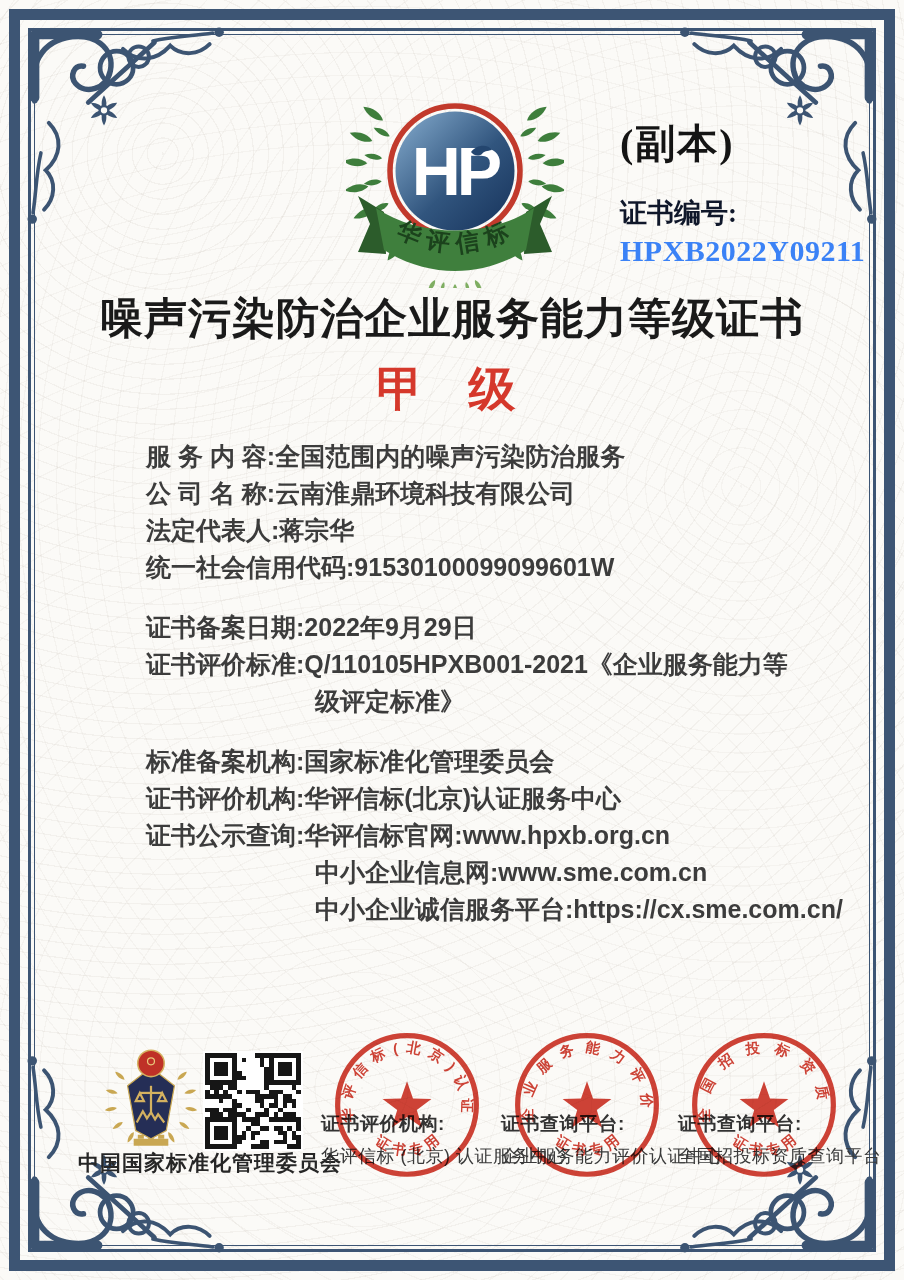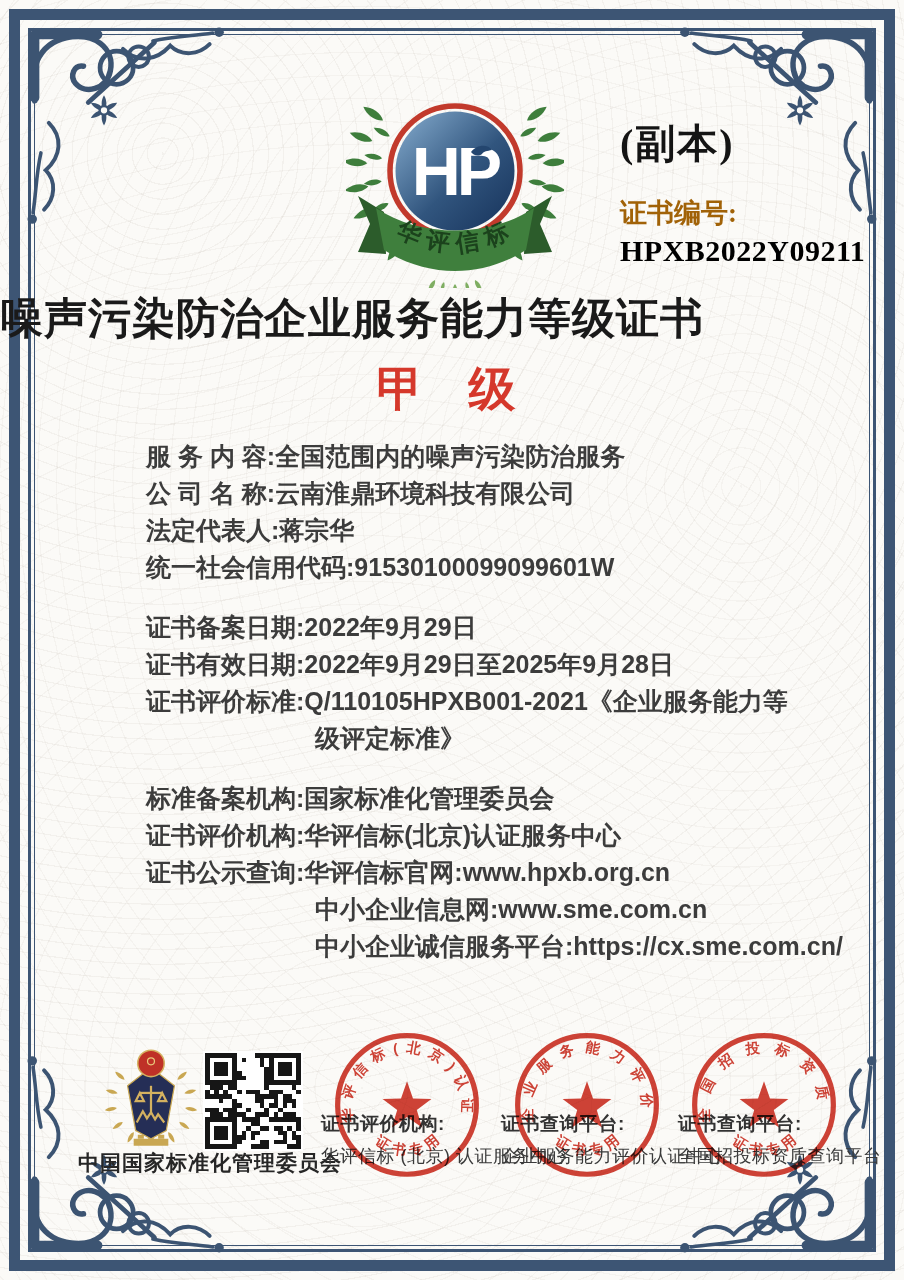--- a/index.html
+++ b/index.html
@@ -18,24 +18,24 @@
   .frame2{position:absolute;inset:34px;border:1.5px solid #3d5574;}
   .corner{position:absolute;width:205px;height:205px;}
   .c-tl{left:22px;top:22px}
   .c-tr{right:22px;top:22px;transform:scaleX(-1)}
   .c-bl{left:22px;bottom:22px;transform:scaleY(-1)}
   .c-br{right:22px;bottom:22px;transform:scale(-1,-1)}
 
   .logo{position:absolute;left:346px;top:96px;width:218px;height:192px;}
   .header-right{position:absolute;left:620px;top:116px;font-family:Liberation Serif, serif;}
   .copy-label{font-size:40px;font-weight:800;color:#141414;letter-spacing:2px;}
-  .certno-label{margin-top:24px;font-size:27px;font-weight:800;color:#a16207;}
-  .certno{margin-top:3px;font-size:30px;font-weight:800;color:#000000;letter-spacing:.5px;}
-
-  .title{position:absolute;left:0;right:0;top:290px;font-size:43px;font-weight:900;color:#1a1a1a;letter-spacing:1px;}
+  .certno-label{margin-top:24px;font-size:27px;font-weight:800;color:#0f172a;}
+  .certno{margin-top:3px;font-size:30px;font-weight:800;color:#3b82f6;letter-spacing:.5px;}
+
+  .title{position:absolute;left:0;right:0;top:290px;text-align:center;font-size:43px;font-weight:900;color:#1a1a1a;letter-spacing:1px;}
   .grade{position:absolute;left:4px;right:0;top:358px;text-align:center;font-size:47px;font-weight:900;color:#d5382b;letter-spacing:16px;}
 
   .info{position:absolute;left:118px;top:438px;right:70px;font-size:25px;line-height:37px;font-weight:600;color:#3c3c3c;}
   .group{margin-bottom:23px;margin-left:28px;}
   .row{white-space:nowrap;}
   .row.indent{padding-left:169px;}
   .lbl{color:#3c3c3c;}
   .val{color:#3c3c3c;}
 
   .footer{position:absolute;left:55px;right:55px;top:1025px;height:215px;}
@@ -178,21 +178,20 @@
 
   <div class="info">
     <div class="group">
       <div class="row"><span class="lbl">服 务 内 容:</span><span class="val">全国范围内的噪声污染防治服务</span></div>
       <div class="row"><span class="lbl">公 司 名 称:</span><span class="val">云南淮鼎环境科技有限公司</span></div>
       <div class="row"><span class="lbl">法定代表人:</span><span class="val">蒋宗华</span></div>
       <div class="row"><span class="lbl">统一社会信用代码:</span><span class="val">91530100099099601W</span></div>
     </div>
     <div class="group">
       <div class="row"><span class="lbl">证书备案日期:</span><span class="val">2022年9月29日</span></div>
-      <div class="row"><span class="lbl">证书有效日期:</span><span class="val">2022年9月29日至2025年9月28日</span></div>
       <div class="row"><span class="lbl">证书评价标准:</span><span class="val">Q/110105HPXB001-2021《企业服务能力等</span></div>
       <div class="row indent"><span class="val">级评定标准》</span></div>
     </div>
     <div class="group">
       <div class="row"><span class="lbl">标准备案机构:</span><span class="val">国家标准化管理委员会</span></div>
       <div class="row"><span class="lbl">证书评价机构:</span><span class="val">华评信标(北京)认证服务中心</span></div>
       <div class="row"><span class="lbl">证书公示查询:</span><span class="val">华评信标官网:www.hpxb.org.cn</span></div>
       <div class="row indent"><span class="val">中小企业信息网:www.sme.com.cn</span></div>
       <div class="row indent"><span class="val">中小企业诚信服务平台:https://cx.sme.com.cn/</span></div>
     </div>

